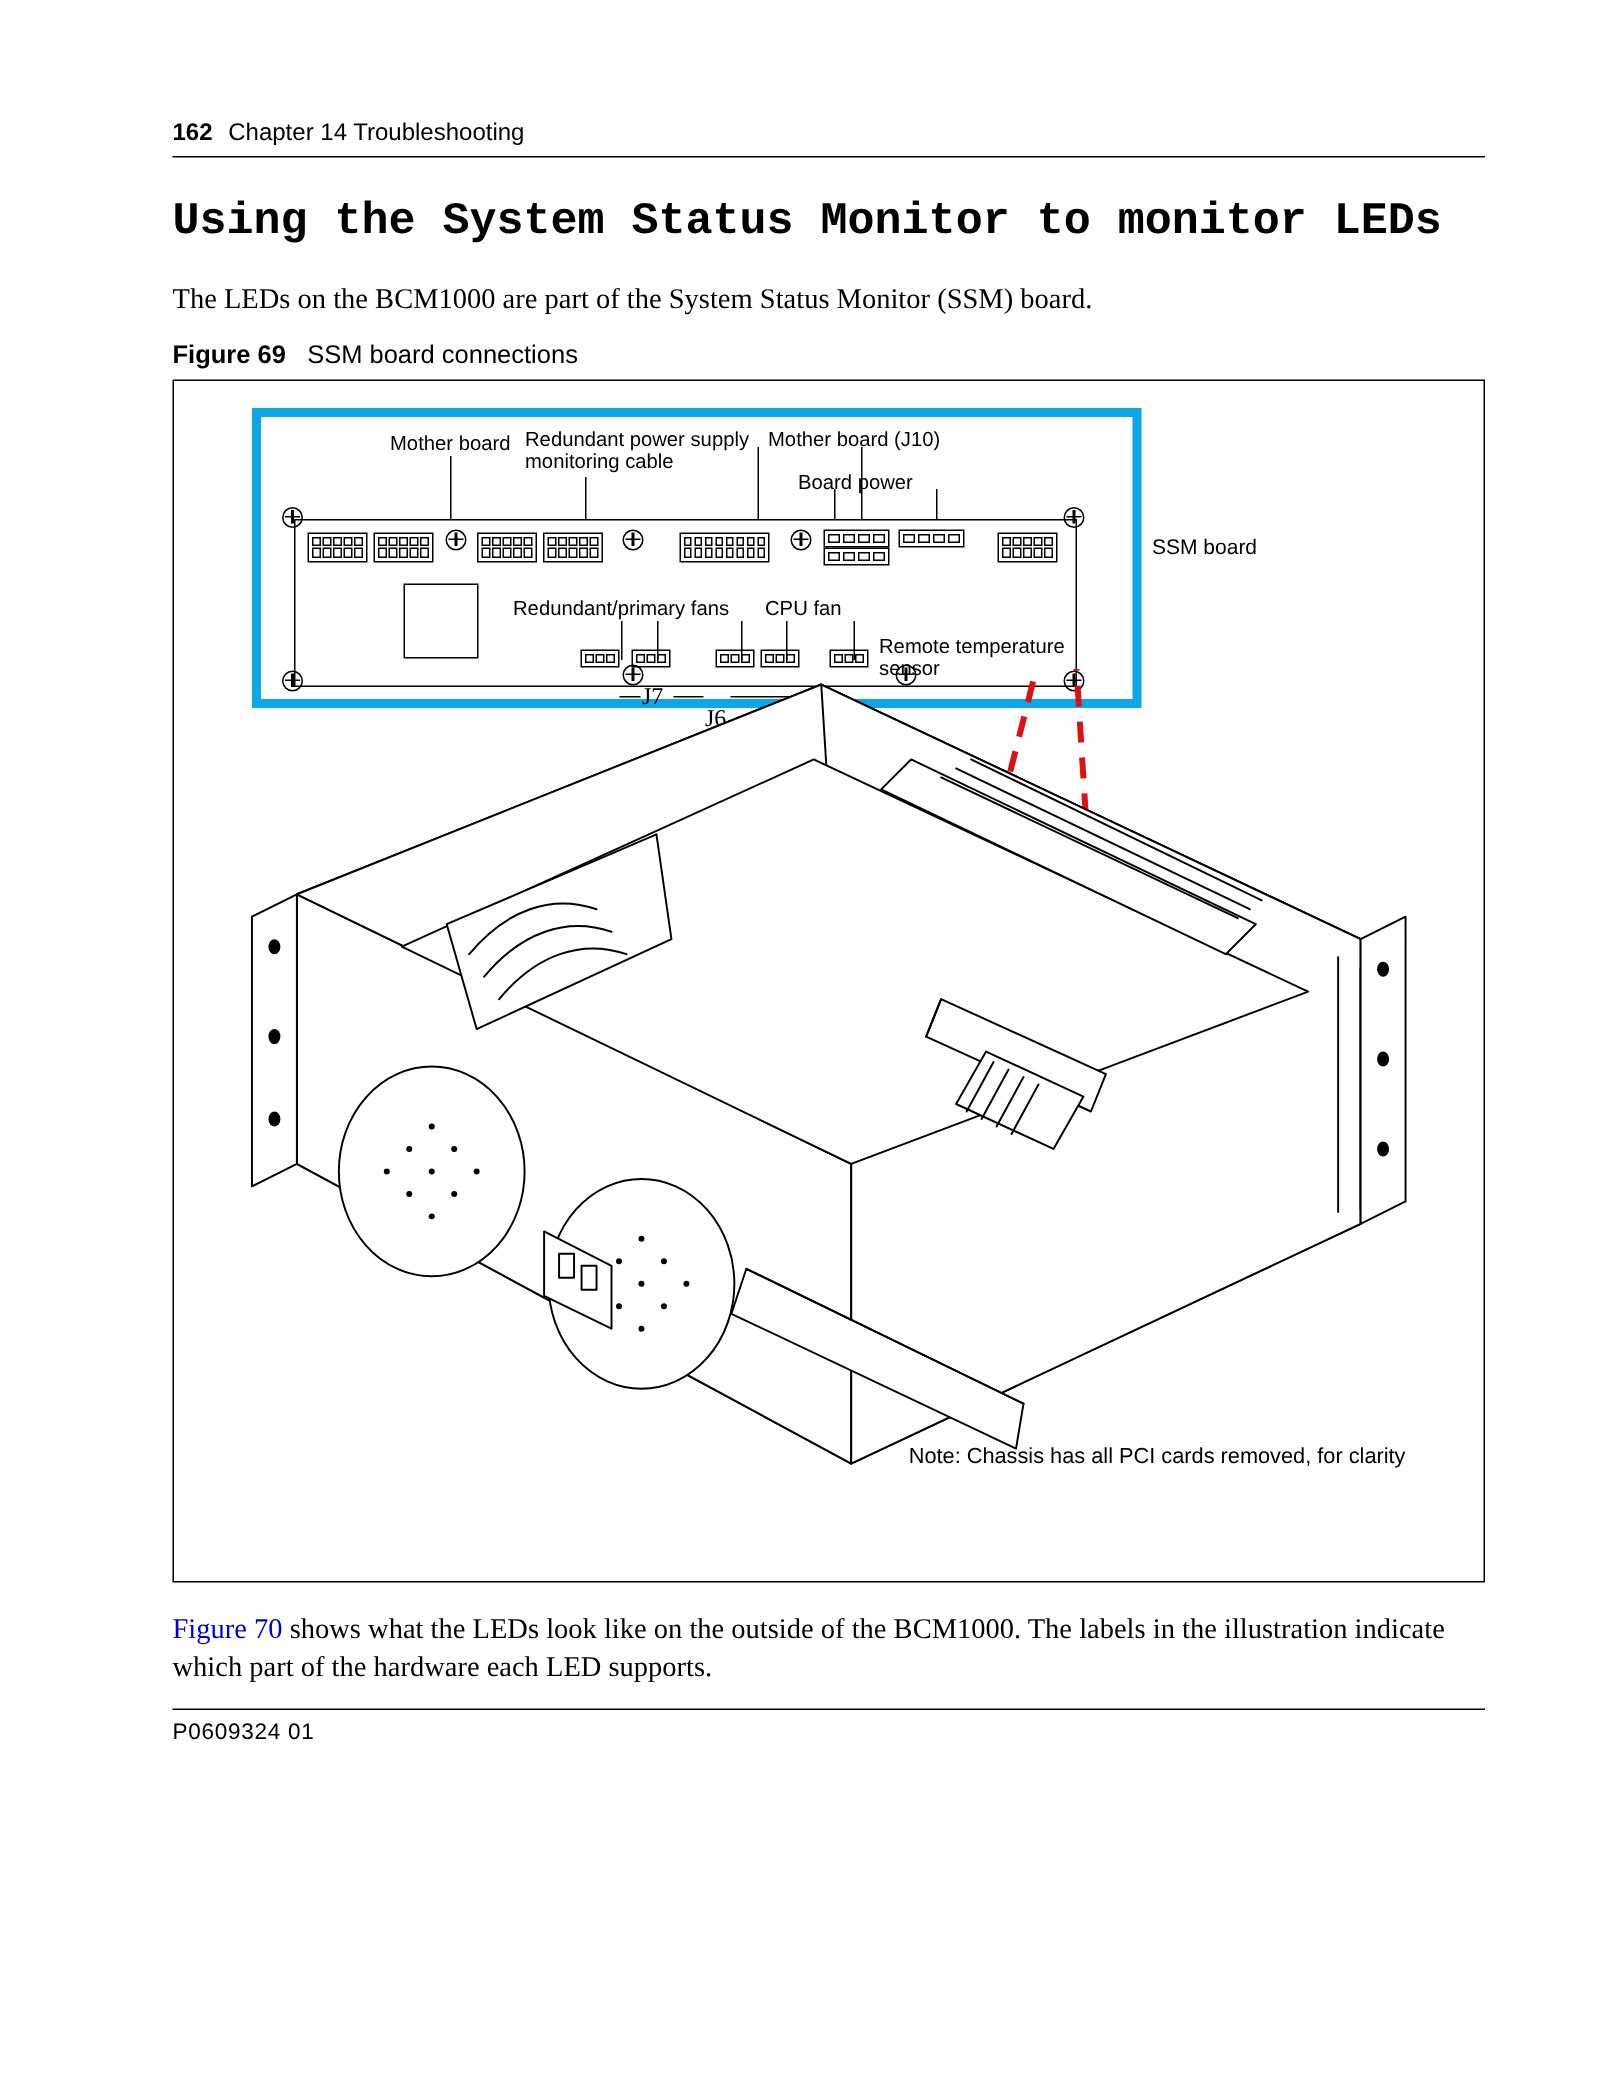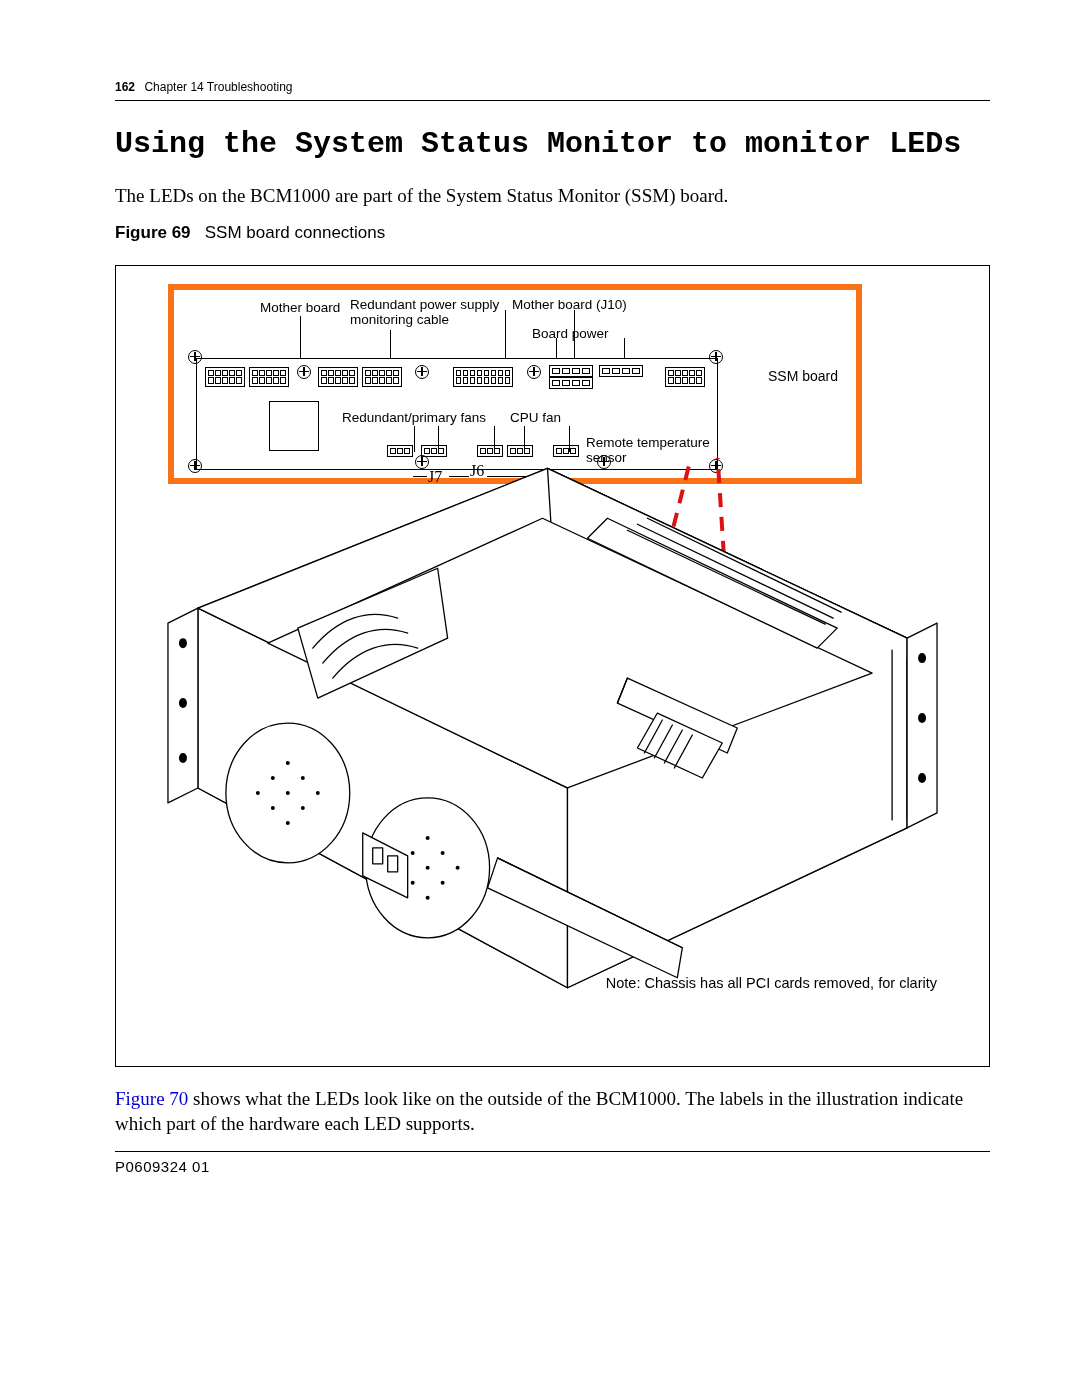--- a/index.html
+++ b/index.html
@@ -12,21 +12,21 @@
   }
   .page {
     width: 1080px;
     height: 1397px;
     box-sizing: border-box;
     padding: 80px 90px 40px 115px;
     position: relative;
   }
   .runhead {
     font-family: Arial, Helvetica, sans-serif;
-    font-size: 12px;
+    font-size: 16px;
     margin-bottom: 6px;
   }
   .runhead .pg {
     font-weight: bold;
     margin-right: 6px;
   }
   .rule {
     border: none;
     border-top: 1.5px solid #000;
     margin: 0 0 26px 0;
@@ -41,44 +41,44 @@
     font-size: 19px;
     line-height: 1.35;
     margin-bottom: 14px;
   }
   .xref {
     color: #0000cc;
   }
   .fig-cap {
     font-family: Arial, Helvetica, sans-serif;
     font-size: 17px;
-    margin: 10px 0 22px 0;
+    margin: 10px 0 6px 0;
   }
   .fig-cap b { font-weight: bold; }
   .fig-frame {
     border: 1.5px solid #000;
     width: 100%;
     box-sizing: border-box;
     padding: 12px 22px 18px 22px;
     margin-bottom: 14px;
   }
   .diagram {
     position: relative;
     width: 100%;
     height: 770px;
     font-family: Arial, Helvetica, sans-serif;
   }
   
   .zoom {
     position: absolute;
     left: 30px;
     top: 6px;
-    width: 694px;
+    width: 593px;
     height: 200px;
-    border: 6px solid #f97316;
+    border: 6px solid #0ea5e9;
     box-sizing: border-box;
   }
   .board {
     position: absolute;
     left: 22px;
     top: 68px;
     width: 520px;
     height: 110px;
     border: 1.2px solid #000;
     background: #fff;
@@ -372,21 +372,21 @@
         <div class="lbl" style="left:336px;top:120px;">CPU fan</div>
         <div class="lbl" style="left:412px;top:120px;white-space:normal;width:130px;margin-top:25px;">Remote temperature sensor</div>
 
         <div class="lead" style="left:240px;top:136px;width:1px;height:26px;"></div>
         <div class="lead" style="left:264px;top:136px;width:1px;height:26px;"></div>
         <div class="lead" style="left:320px;top:136px;width:1px;height:26px;"></div>
         <div class="lead" style="left:350px;top:136px;width:1px;height:26px;"></div>
         <div class="lead" style="left:395px;top:136px;width:1px;height:26px;"></div>
 
         <div class="lbl" style="left:254px;top:178px;font-family:'Times New Roman',serif;font-size:16px;">J7</div>
-        <div class="lbl" style="left:296px;top:172px;font-family:'Times New Roman',serif;font-size:16px;">J6</div>
+        <div class="lbl" style="left:296px;top:193px;font-family:'Times New Roman',serif;font-size:16px;">J6</div>
         <div class="lead" style="left:239px;top:186px;width:14px;height:1px;"></div>
         <div class="lead" style="left:275px;top:186px;width:20px;height:1px;"></div>
         <div class="lead" style="left:313px;top:186px;width:52px;height:1px;"></div>
       </div>
 
       <div class="ssm-label">SSM board</div>
 
       <svg class="chassis-svg" viewBox="0 0 830 590">
 
         <line x1="575" y1="-85" x2="595" y2="230" class="dash"></line>

